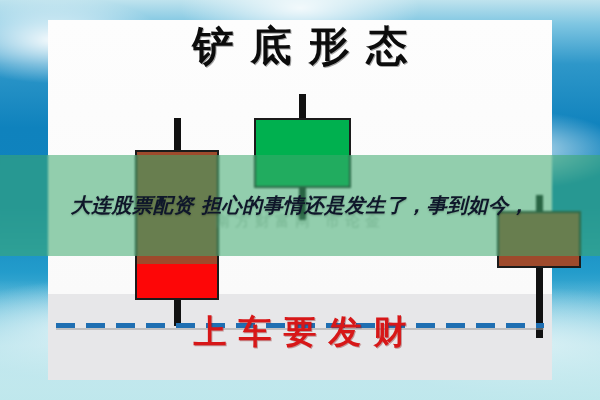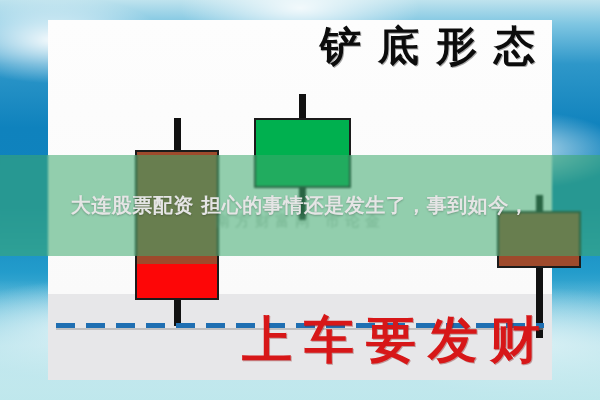--- a/index.html
+++ b/index.html
@@ -34,21 +34,21 @@
     background:linear-gradient(180deg,#fdfdfd 0%,#fafafa 76%,#ebebec 76.5%,#e6e6e8 100%);
   }
   .panel-lower{
     position:absolute;left:0;right:0;top:274px;bottom:0;
     background:#e7e7e9;
   }
 
   
   .chart-title{
     position:absolute;left:0;right:0;top:6px;
-    text-align:right;
+    text-align:center;
     font-size:41px;line-height:1;font-weight:700;color:#0c0c0c;
     letter-spacing:17px;text-indent:17px;
     font-family:"DejaVu Sans","Liberation Sans",sans-serif;
     text-shadow:1px 1px 0 rgba(0,0,0,.35);
     white-space:nowrap;
   }
 
   
   .candle{position:absolute;}
   .wick{
@@ -66,22 +66,22 @@
   .support-line{
     position:absolute;left:8px;right:8px;top:303px;height:5px;
     background:repeating-linear-gradient(90deg,
       #1f6fb2 0px,#1f6fb2 19px, rgba(0,0,0,0) 19px, rgba(0,0,0,0) 30px);
     box-shadow:0 2px 0 rgba(160,160,160,.55);
   }
 
   
   .slogan{
     position:absolute;left:0;right:0;top:295px;
-    text-align:right;
-    font-size:50px;line-height:1;font-weight:700;
+    text-align:center;
+    font-size:33px;line-height:1;font-weight:700;
     color:#d71718;letter-spacing:12px;text-indent:12px;
     text-shadow:1px 1px 0 rgba(120,0,0,.35);
     white-space:nowrap;
     font-family:"DejaVu Sans","Liberation Sans",sans-serif;
   }
 
   
   .watermark{
     position:absolute;left:0;right:0;top:192px;
     text-align:center;font-size:15px;font-weight:700;
@@ -95,24 +95,25 @@
     background:rgba(60,170,110,.55);
     backdrop-filter:blur(1px);
   }
   .caption-text{
     position:absolute;left:0;right:0;top:155px;height:101px;
     display:flex;flex-direction:column;align-items:center;justify-content:center;
     gap:6px;
     pointer-events:none;
   }
   .caption-line{
-    color:#e5e5e5;font-size:20px;font-weight:700;line-height:1.22;
+    color:#0f172a;font-size:20px;font-weight:700;line-height:1.22;
     letter-spacing:.5px;white-space:nowrap;
     text-shadow:0 1px 2px rgba(0,0,0,.25);
     font-family:"DejaVu Sans","Liberation Sans",sans-serif;
+    font-style:italic;
   }
 </style>
 </head>
 <body>
 
 <div id="stage">
 
   <div class="sky"></div>
   <div class="sky-haze"></div>
 

